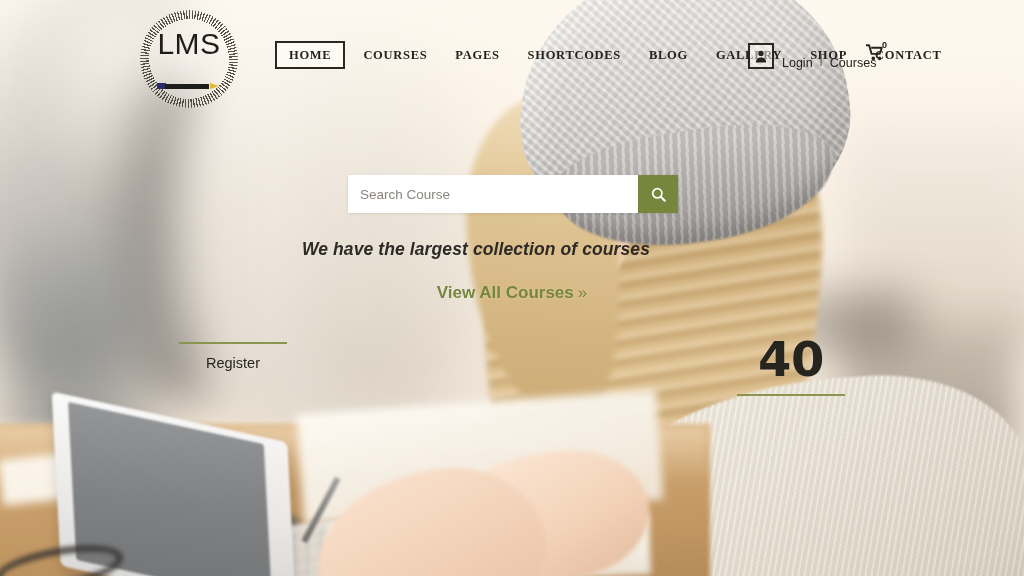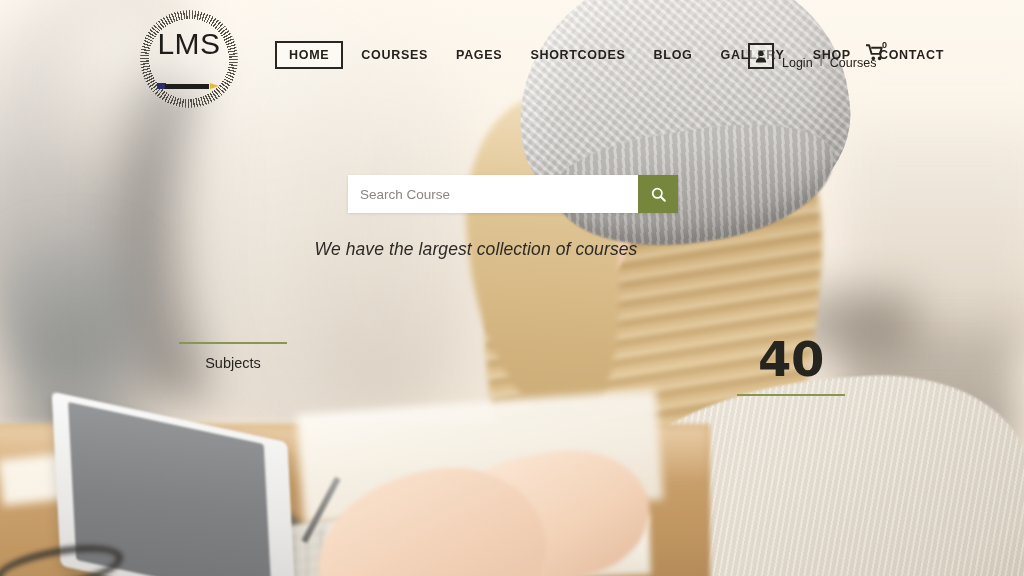--- a/index.html
+++ b/index.html
@@ -257,20 +257,21 @@
     background:#2a2d6b; }
   .logo-pencil .tip { position:absolute; right:2px; top:1px; width:0; height:0;
     border-top:3px solid transparent; border-bottom:3px solid transparent;
     border-left:9px solid #e2b93b; }
 
   .nav { position:absolute; left:275px; top:41px; display:flex; align-items:center; gap:0; }
   .nav-item {
     font-size:12.5px; font-weight:600; letter-spacing:.7px; color:#25221e;
     padding:0 14px; line-height:26px; white-space:nowrap; cursor:pointer;
     text-transform:uppercase;
+    font-family:Liberation Serif, serif;
   }
   .nav-item.active {
     border:2px solid #2a2723; background:rgba(255,253,248,.62);
     padding:0 12px; line-height:24px; margin-right:4px;
   }
 
   .user-box {
     position:absolute; left:748px; top:43px; width:26px; height:26px;
     border:2px solid #2a2723; background:rgba(255,253,248,.5);
     display:flex; align-items:center; justify-content:center; cursor:pointer;
@@ -295,21 +296,21 @@
     padding:0 12px; font-size:13.5px; color:#3d3a35;
     font-family:"Liberation Sans", sans-serif;
   }
   .search-input::placeholder { color:#8a8680; }
   .search-btn {
     width:40px; background:#76863c; border:none; cursor:pointer;
     display:flex; align-items:center; justify-content:center;
   }
   .tagline {
     position:absolute; left:0; top:239px; width:952px; text-align:center;
-    font-size:17.5px; font-style:italic; font-weight:400; color:#2d2a26;
+    font-size:17.5px; font-style:italic; font-weight:700; color:#2d2a26;
     letter-spacing:.1px;
   }
   .view-all {
     position:absolute; left:0; top:283px; width:1024px; text-align:center;
     font-size:17px; font-weight:700; color:#76863c; cursor:pointer;
     text-shadow:0 0 3px rgba(255,255,255,.25);
   }
   .view-all .chev { font-weight:400; margin-left:4px; }
 
   
@@ -432,24 +433,27 @@
     <button class="search-btn" type="submit">
       <svg width="15" height="15" viewBox="0 0 15 15">
         <circle cx="6.3" cy="6.3" r="4.6" fill="none" stroke="#ffffff" stroke-width="1.8"></circle>
         <line x1="9.8" y1="9.8" x2="13.8" y2="13.8" stroke="#ffffff" stroke-width="2" stroke-linecap="round"></line>
       </svg>
     </button>
   </form>
 
   <div class="tagline">We have the largest collection of courses</div>
 
+  <div class="view-all">
+    <span>View All Courses</span><span class="chev">»</span>
+  </div>
 
   <div class="stats">
     <div class="stat">
       <div class="stat-rule"></div>
-      <div class="stat-label">Subjects</div>
+      <div class="stat-label">Register</div>
     </div>
     <div class="stat">
       <div class="stat-num">40</div>
       <div class="stat-rule"></div>
     </div>
   </div>
 </div>
 
 </body></html>

